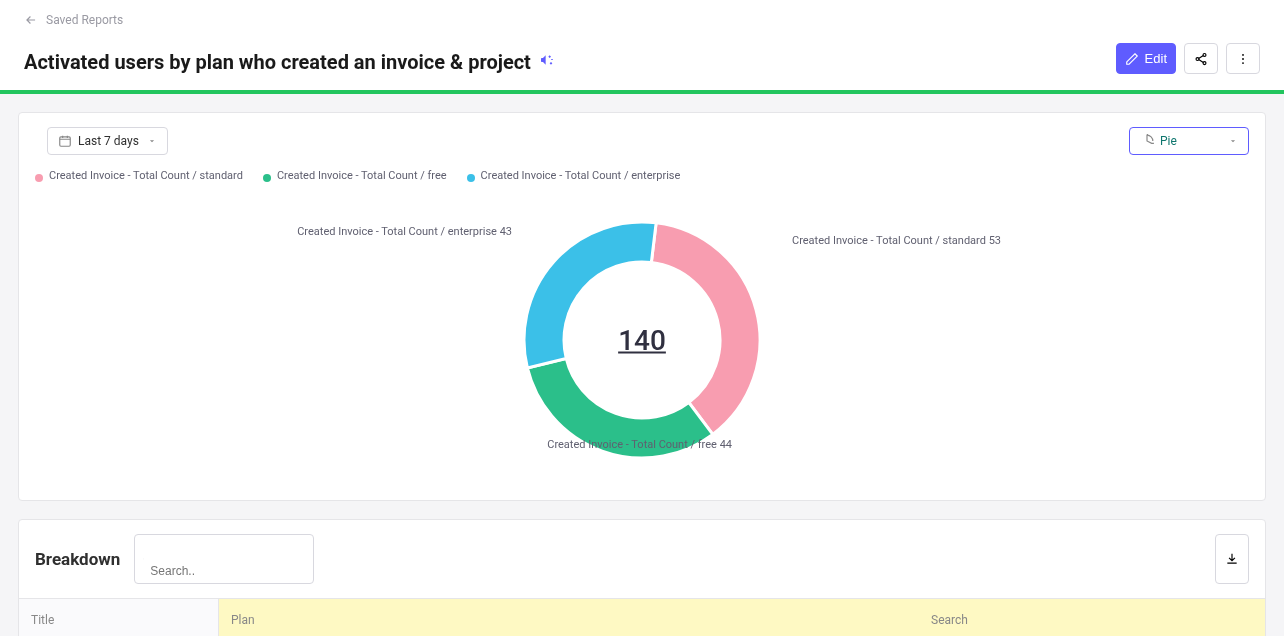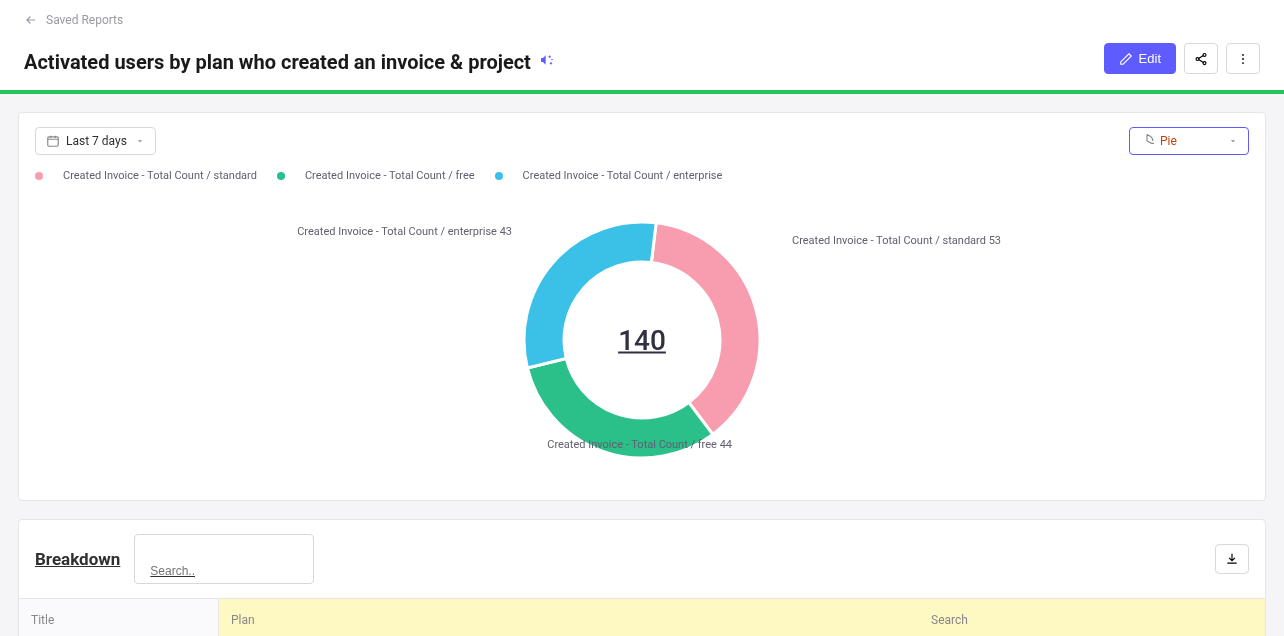--- a/index.html
+++ b/index.html
@@ -4,47 +4,47 @@
 <style>
   * { box-sizing: border-box; margin: 0; padding: 0; }
   body { font-family: -apple-system, BlinkMacSystemFont, "Segoe UI", Roboto, sans-serif; background: #f5f5f7; color: #303030; width: 1284px; }
   .header { background: #fff; border-bottom: 4px solid #22c55e; padding: 12px 24px 16px; }
   .back-link { display: inline-flex; align-items: center; gap: 8px; color: #9a9aa3; font-size: 12px; text-decoration: none; cursor: pointer; }
   .back-link svg { width: 14px; height: 14px; }
   .title-row { display: flex; align-items: flex-end; justify-content: space-between; margin-top: 12px; gap: 21px; }
   .title-left { display: flex; align-items: center; gap: 8px; }
   .page-title { font-size: 20px; font-weight: 700; color: #1a1a1a; }
   .title-actions { display: flex; gap: 8px; }
-  .btn { display: inline-flex; align-items: center; gap: 6px; padding: 7px 14px; border-radius: 4px; font-size: 13px; cursor: pointer; border: 1px solid #d8d8df; background: #fff; }
+  .btn { display: inline-flex; align-items: center; gap: 6px; padding: 7px 8px; border-radius: 4px; font-size: 13px; cursor: pointer; border: 1px solid #d8d8df; background: #fff; }
   .btn-primary { background: #5f5cff; color: #fff; border-color: #5f5cff; }
   .btn-icon-only { padding: 7px 9px; }
   .btn svg { width: 14px; height: 14px; }
   .megaphone-icon { color: #5f5cff; }
 
   .content { padding: 18px; }
   .card { background: #fff; border: 1px solid #e5e5e8; border-radius: 4px; }
   .chart-card { padding: 14px 16px 10px; }
   .chart-ctrl-row { display: flex; justify-content: space-between; align-items: center; }
-  .dropdown { display: inline-flex; align-items: center; gap: 8px; border: 1px solid #d8d8df; border-radius: 4px; padding: 6px 10px; font-size: 12px; background: #fff; cursor: pointer; min-width: 120px; justify-content: space-between; }
-  .dropdown.viz { border-color: #5f5cff; color: #c2410c; gap: 48px; }
+  .dropdown { display: inline-flex; align-items: center; gap: 8px; border: 1px solid #d8d8df; border-radius: 4px; padding: 6px 10px; font-size: 12px; background: #fff; cursor: pointer; min-width: 120px; justify-content: space-between; margin-left: 12px; }
+  .dropdown.viz { border-color: #5f5cff; color: #0f766e; gap: 48px; }
   .dropdown .left { display: inline-flex; align-items: center; gap: 6px; }
   .dropdown svg.icon-lead { width: 14px; height: 14px; color: #888; }
   .dropdown svg.caret { width: 10px; height: 10px; color: #888; }
 
   .legend-row { display: flex; gap: 20px; margin: 14px 0 8px; font-size: 11px; color: #606070; }
-  .legend-item { display: inline-flex; align-items: center; gap: 20px; }
+  .legend-item { display: inline-flex; align-items: flex-end; gap: 6px; }
   .swatch { width: 8px; height: 8px; border-radius: 50%; display: inline-block; }
 
   .donut-wrap { position: relative; width: 100%; height: 300px; }
   .donut-svg { position: absolute; left: 50%; top: 50%; transform: translate(-50%, -50%); }
   .donut-center { position: absolute; left: 50%; top: 50%; transform: translate(-50%, -50%); font-size: 28px; font-weight: 500; color: #303040; text-decoration: underline; }
   .donut-label { position: absolute; font-size: 11px; color: #606070; white-space: nowrap; }
 
   .breakdown-card { margin-top: 18px; }
-  .bd-header { display: flex; align-items: center; justify-content: space-between; padding: 14px 16px; text-decoration: underline; }
+  .bd-header { display: flex; justify-content: space-between; padding: 14px 16px; }
   .bd-left { display: flex; align-items: center; gap: 14px; }
   .bd-title { font-size: 17px; font-weight: 700; }
   .search-box { display: inline-flex; align-items: center; border: 1px solid #d8d8df; border-radius: 4px; padding: 5px 8px; gap: 6px; width: 180px; }
   .search-box svg { width: 14px; height: 14px; color: #a0a0aa; }
   .search-box input { border: none; outline: none; font-size: 12px; flex: 1; background: transparent; margin-top: 24px; }
   .bd-body { display: flex; border-top: 1px solid #e5e5e8; }
   .bd-side { width: 200px; border-right: 1px solid #e5e5e8; }
   .bd-side-head { font-size: 12px; color: #888; padding: 14px 12px; background: #fafafc; border-bottom: 1px solid #e5e5e8; }
   .bd-side-item { font-size: 12px; padding: 14px 12px; border-bottom: 1px solid #f0f0f2; cursor: pointer; border-left: 3px solid transparent; }
   .bd-side-item.active { color: #5f5cff; border-left-color: #5f5cff; }

